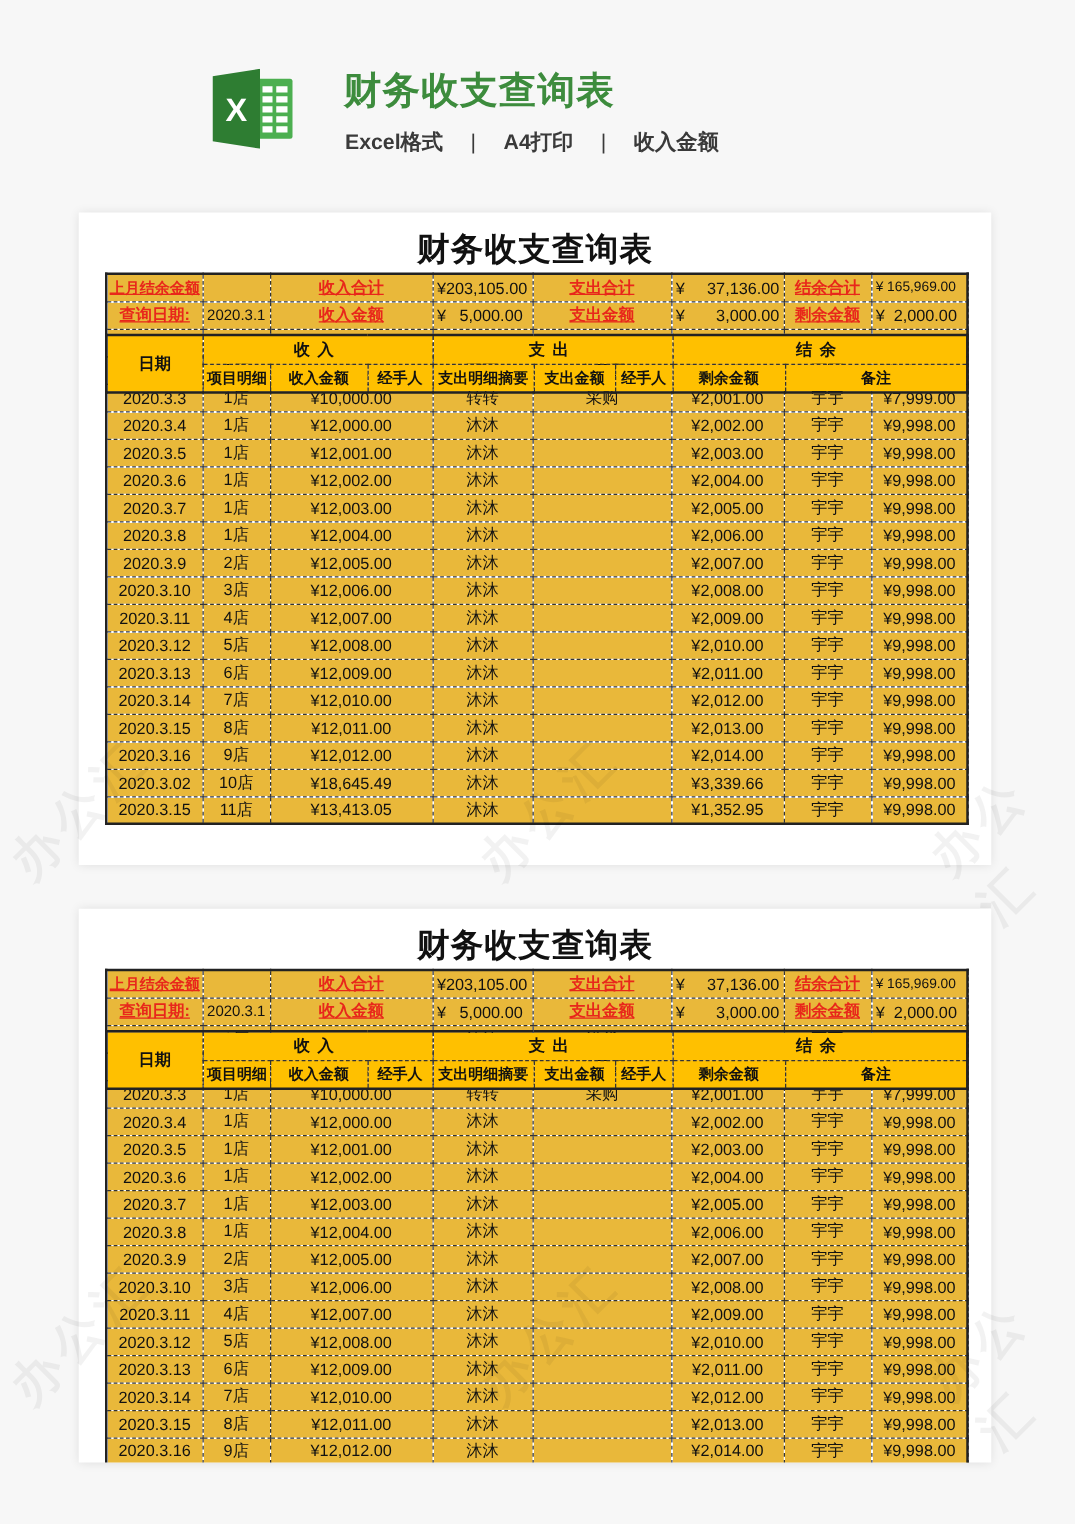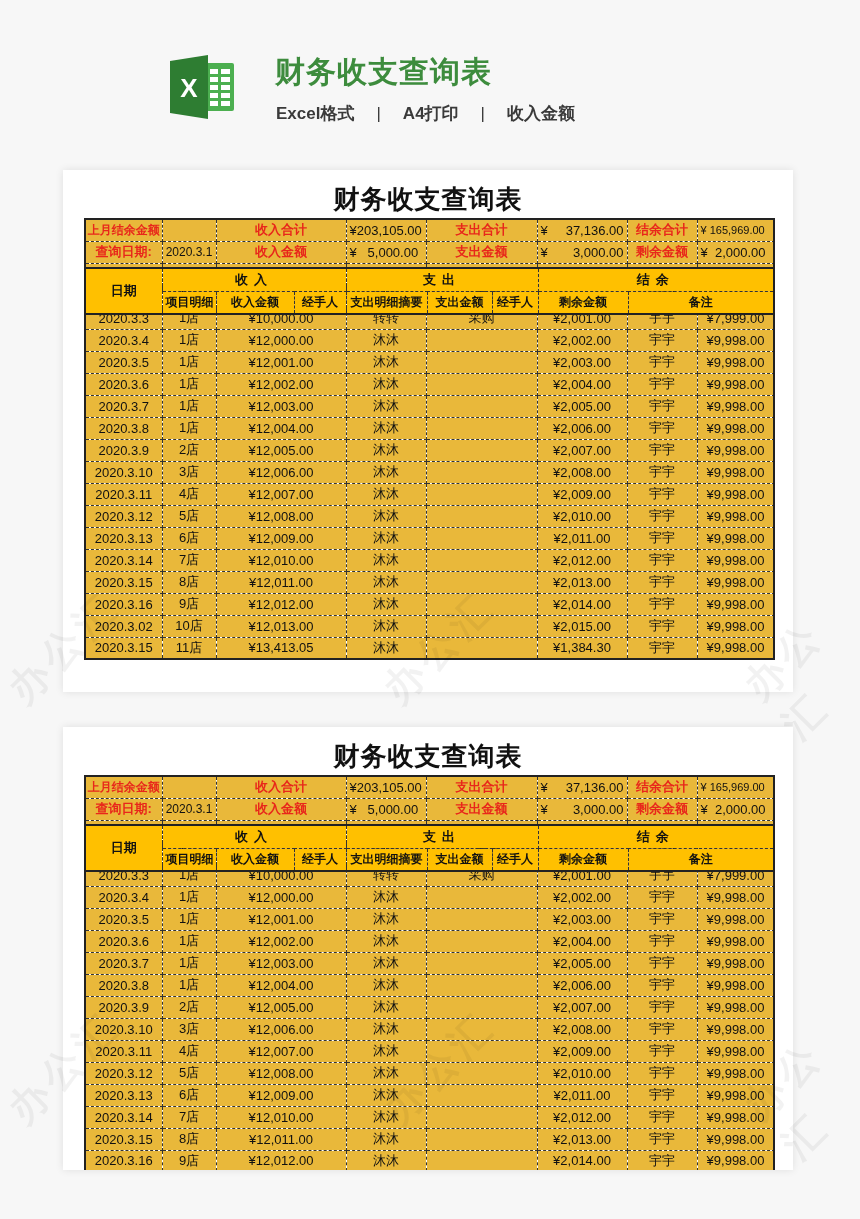--- a/index.html
+++ b/index.html
@@ -16,21 +16,21 @@
   .card1 { top: 170px; height: 522px; }
   .card2 { top: 727px; height: 443px; }
 
   .sheet-title { position: absolute; left: 0; width: 730px; top: 12px; text-align: center; font-size: 26px; font-weight: bold; color: #111; letter-spacing: 1px; }
 
   table { border-collapse: collapse; table-layout: fixed; position: absolute; left: 21px; }
   td, th { font-weight: normal; font-size: 12px; white-space: nowrap; overflow: hidden; padding: 0 3px; border: 1px dashed #333; }
 
   .summary { top: 48px; width: 689px; border: 2px solid #222; }
   .summary td { height: 22px; background: #e9b83a; text-align: center; font-size: 13px; }
-  .summary td.lbl { color: #e8271b; font-weight: bold; font-size: 13px; }
+  .summary td.lbl { color: #e8271b; font-weight: bold; font-size: 13px; text-decoration: underline; }
   .summary td.money { text-align: left; }
   .summary td.small { font-size: 11px; }
 
   .main { top: 97px; width: 689px; border: 2px solid #222; }
   .main th { background: #ffc000; font-weight: bold; font-size: 12px; height: 23px; text-align: center; }
   .main th.big { font-size: 13px; letter-spacing: 6px; }
 
   .watermark { position: absolute; font-size: 40px; color: rgba(0,0,0,0.05); transform: rotate(-45deg); pointer-events: none; letter-spacing: 6px; font-weight: bold; }
 </style>
 </head>
@@ -272,35 +272,35 @@
           <td>沐沐</td>
           <td></td>
           <td class="amt2">¥2,014.00</td>
           <td>宇宇</td>
           <td class="amt"><span class="yen">¥</span><span>9,998.00</span></td>
           <td></td>
         </tr>
         <tr>
           <td>2020.3.02</td>
           <td>10店</td>
-          <td class="amt"><span class="yen">¥</span><span>12,013.00</span></td>
-          <td>沐沐</td>
-          <td></td>
-          <td class="amt2">¥2,015.00</td>
+          <td class="amt"><span class="yen">¥</span><span>18,645.49</span></td>
+          <td>沐沐</td>
+          <td></td>
+          <td class="amt2">¥3,339.66</td>
           <td>宇宇</td>
           <td class="amt"><span class="yen">¥</span><span>9,998.00</span></td>
           <td></td>
         </tr>
         <tr>
           <td>2020.3.15</td>
           <td>11店</td>
           <td class="amt"><span class="yen">¥</span><span>13,413.05</span></td>
           <td>沐沐</td>
           <td></td>
-          <td class="amt2">¥1,384.30</td>
+          <td class="amt2">¥1,352.95</td>
           <td>宇宇</td>
           <td class="amt"><span class="yen">¥</span><span>9,998.00</span></td>
           <td></td>
         </tr>
       </tbody>
     </table>
 
   <table class="main">
     <colgroup>
       <col style="width:77px">

